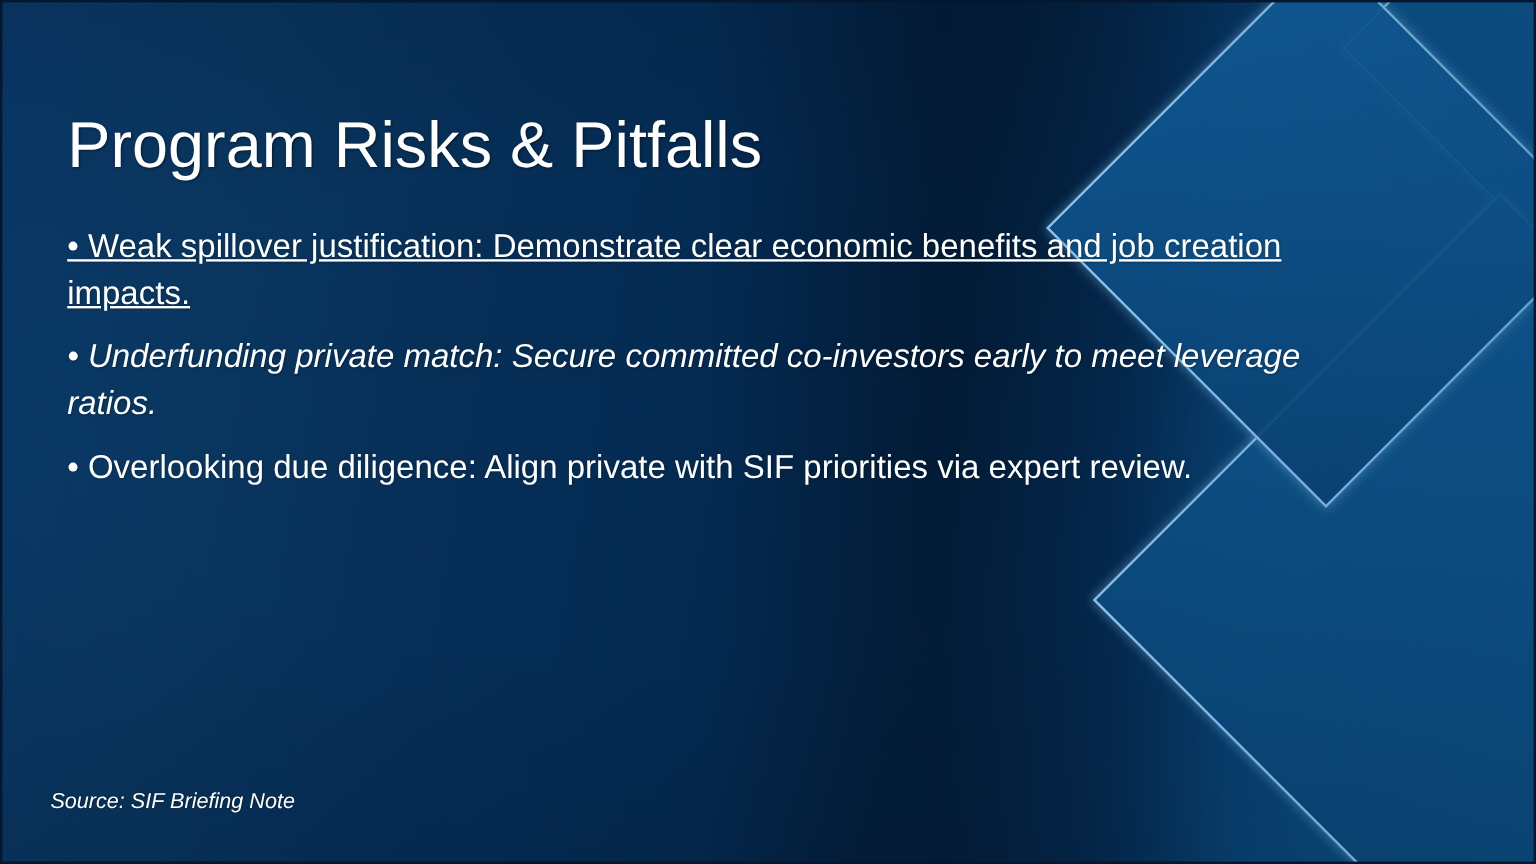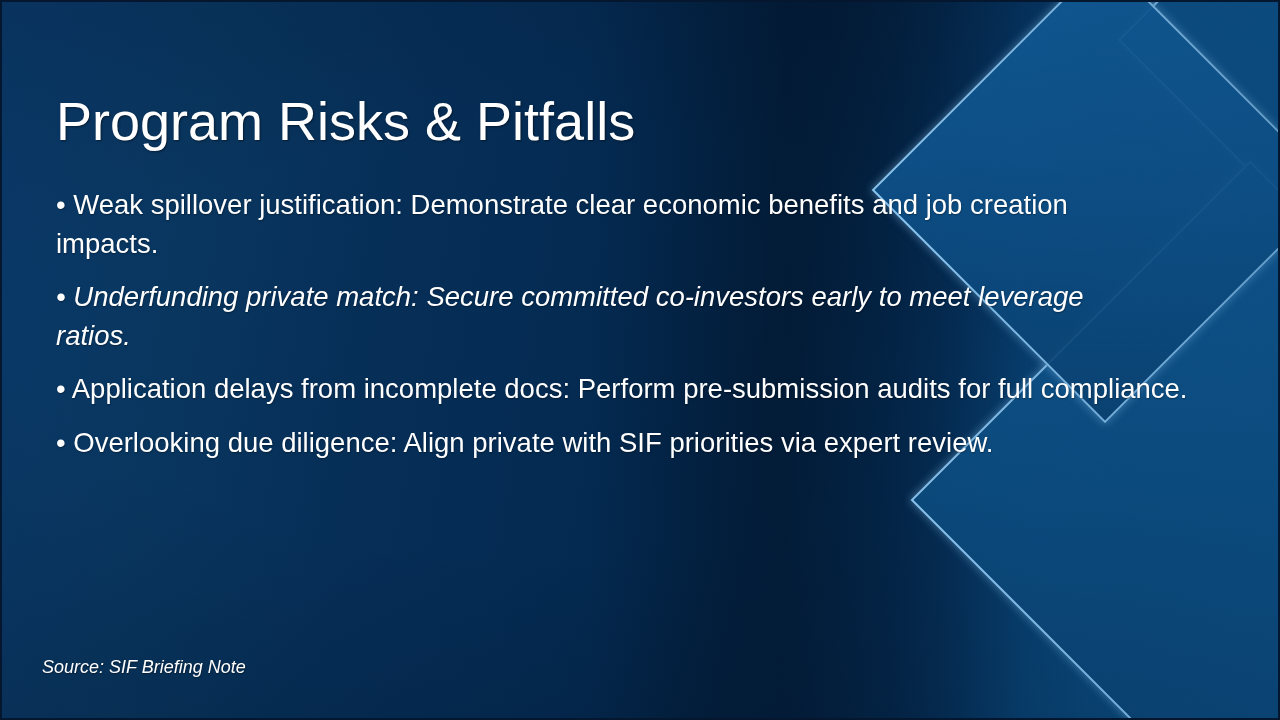--- a/index.html
+++ b/index.html
@@ -155,21 +155,21 @@
     width: 1160px;
   }
   .bullet-para {
     color: #ffffff;
     font-size: 27.5px;
     line-height: 38.6px;
     margin: 0 0 15px 0;
     text-shadow: 0.5px 0.5px 1.5px rgba(0,0,0,0.35);
   }
   .bullet-para:last-child { margin-bottom: 0; }
-  .b1 { width: 1075px; }
+  .b1 { width: 1075px; text-decoration: underline; }
   .b2 { width: 1080px; font-style: italic; }
   .b3 { width: 1155px; }
   .b4 { width: 1155px; }
 
   .source {
     position: absolute;
     left: 42px;
     top: 657px;
     font-size: 18px;
     font-style: italic;
@@ -193,21 +193,20 @@
     <div class="deco-shade-right"></div>
   </div>
 
   <div class="content">
 
     <h1 class="title">Program Risks &amp; Pitfalls</h1>
 
     <div class="body-list">
       <p class="bullet-para b1">• Weak spillover justification: Demonstrate clear economic benefits and job creation impacts.</p>
       <p class="bullet-para b2">• Underfunding private match: Secure committed co-investors early to meet leverage ratios.</p>
-      <p class="bullet-para b3">• Application delays from incomplete docs: Perform pre-submission audits for full compliance.</p>
       <p class="bullet-para b4">• Overlooking due diligence: Align private with SIF priorities via expert review.</p>
     </div>
 
     <div class="source">Source: SIF Briefing Note</div>
 
   </div>
 
   <div class="frame"></div>
 
 </div>

